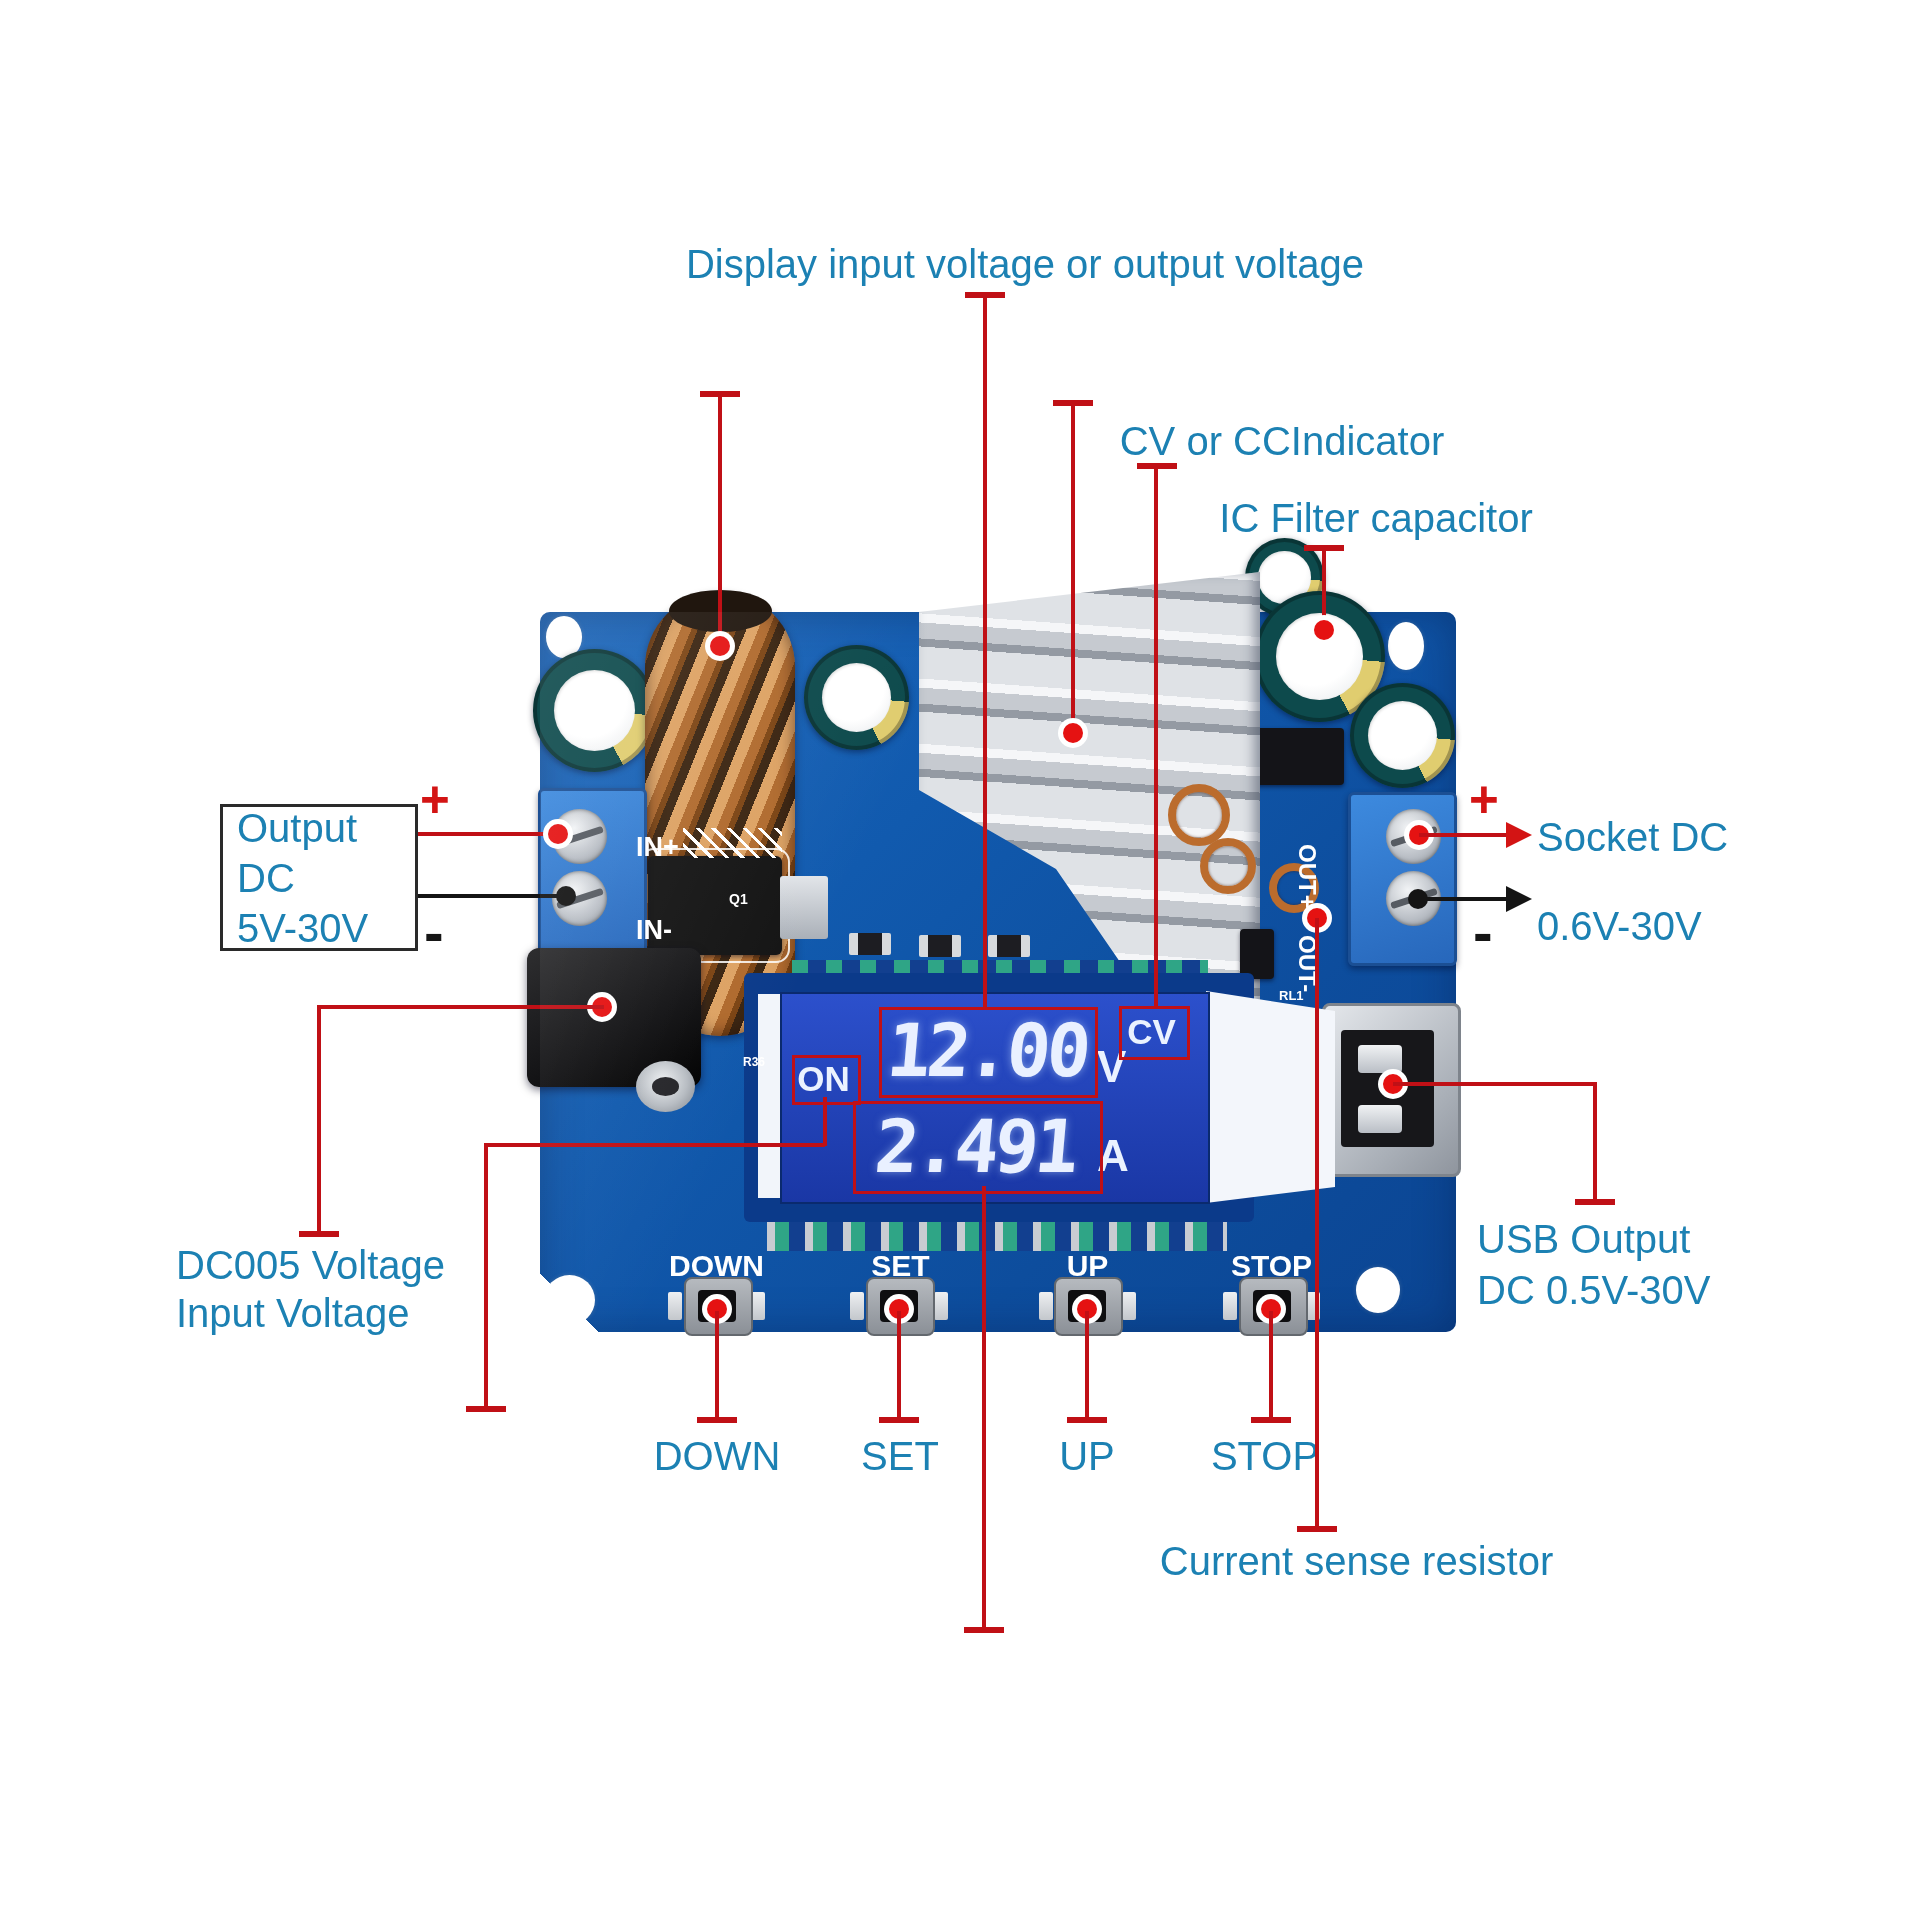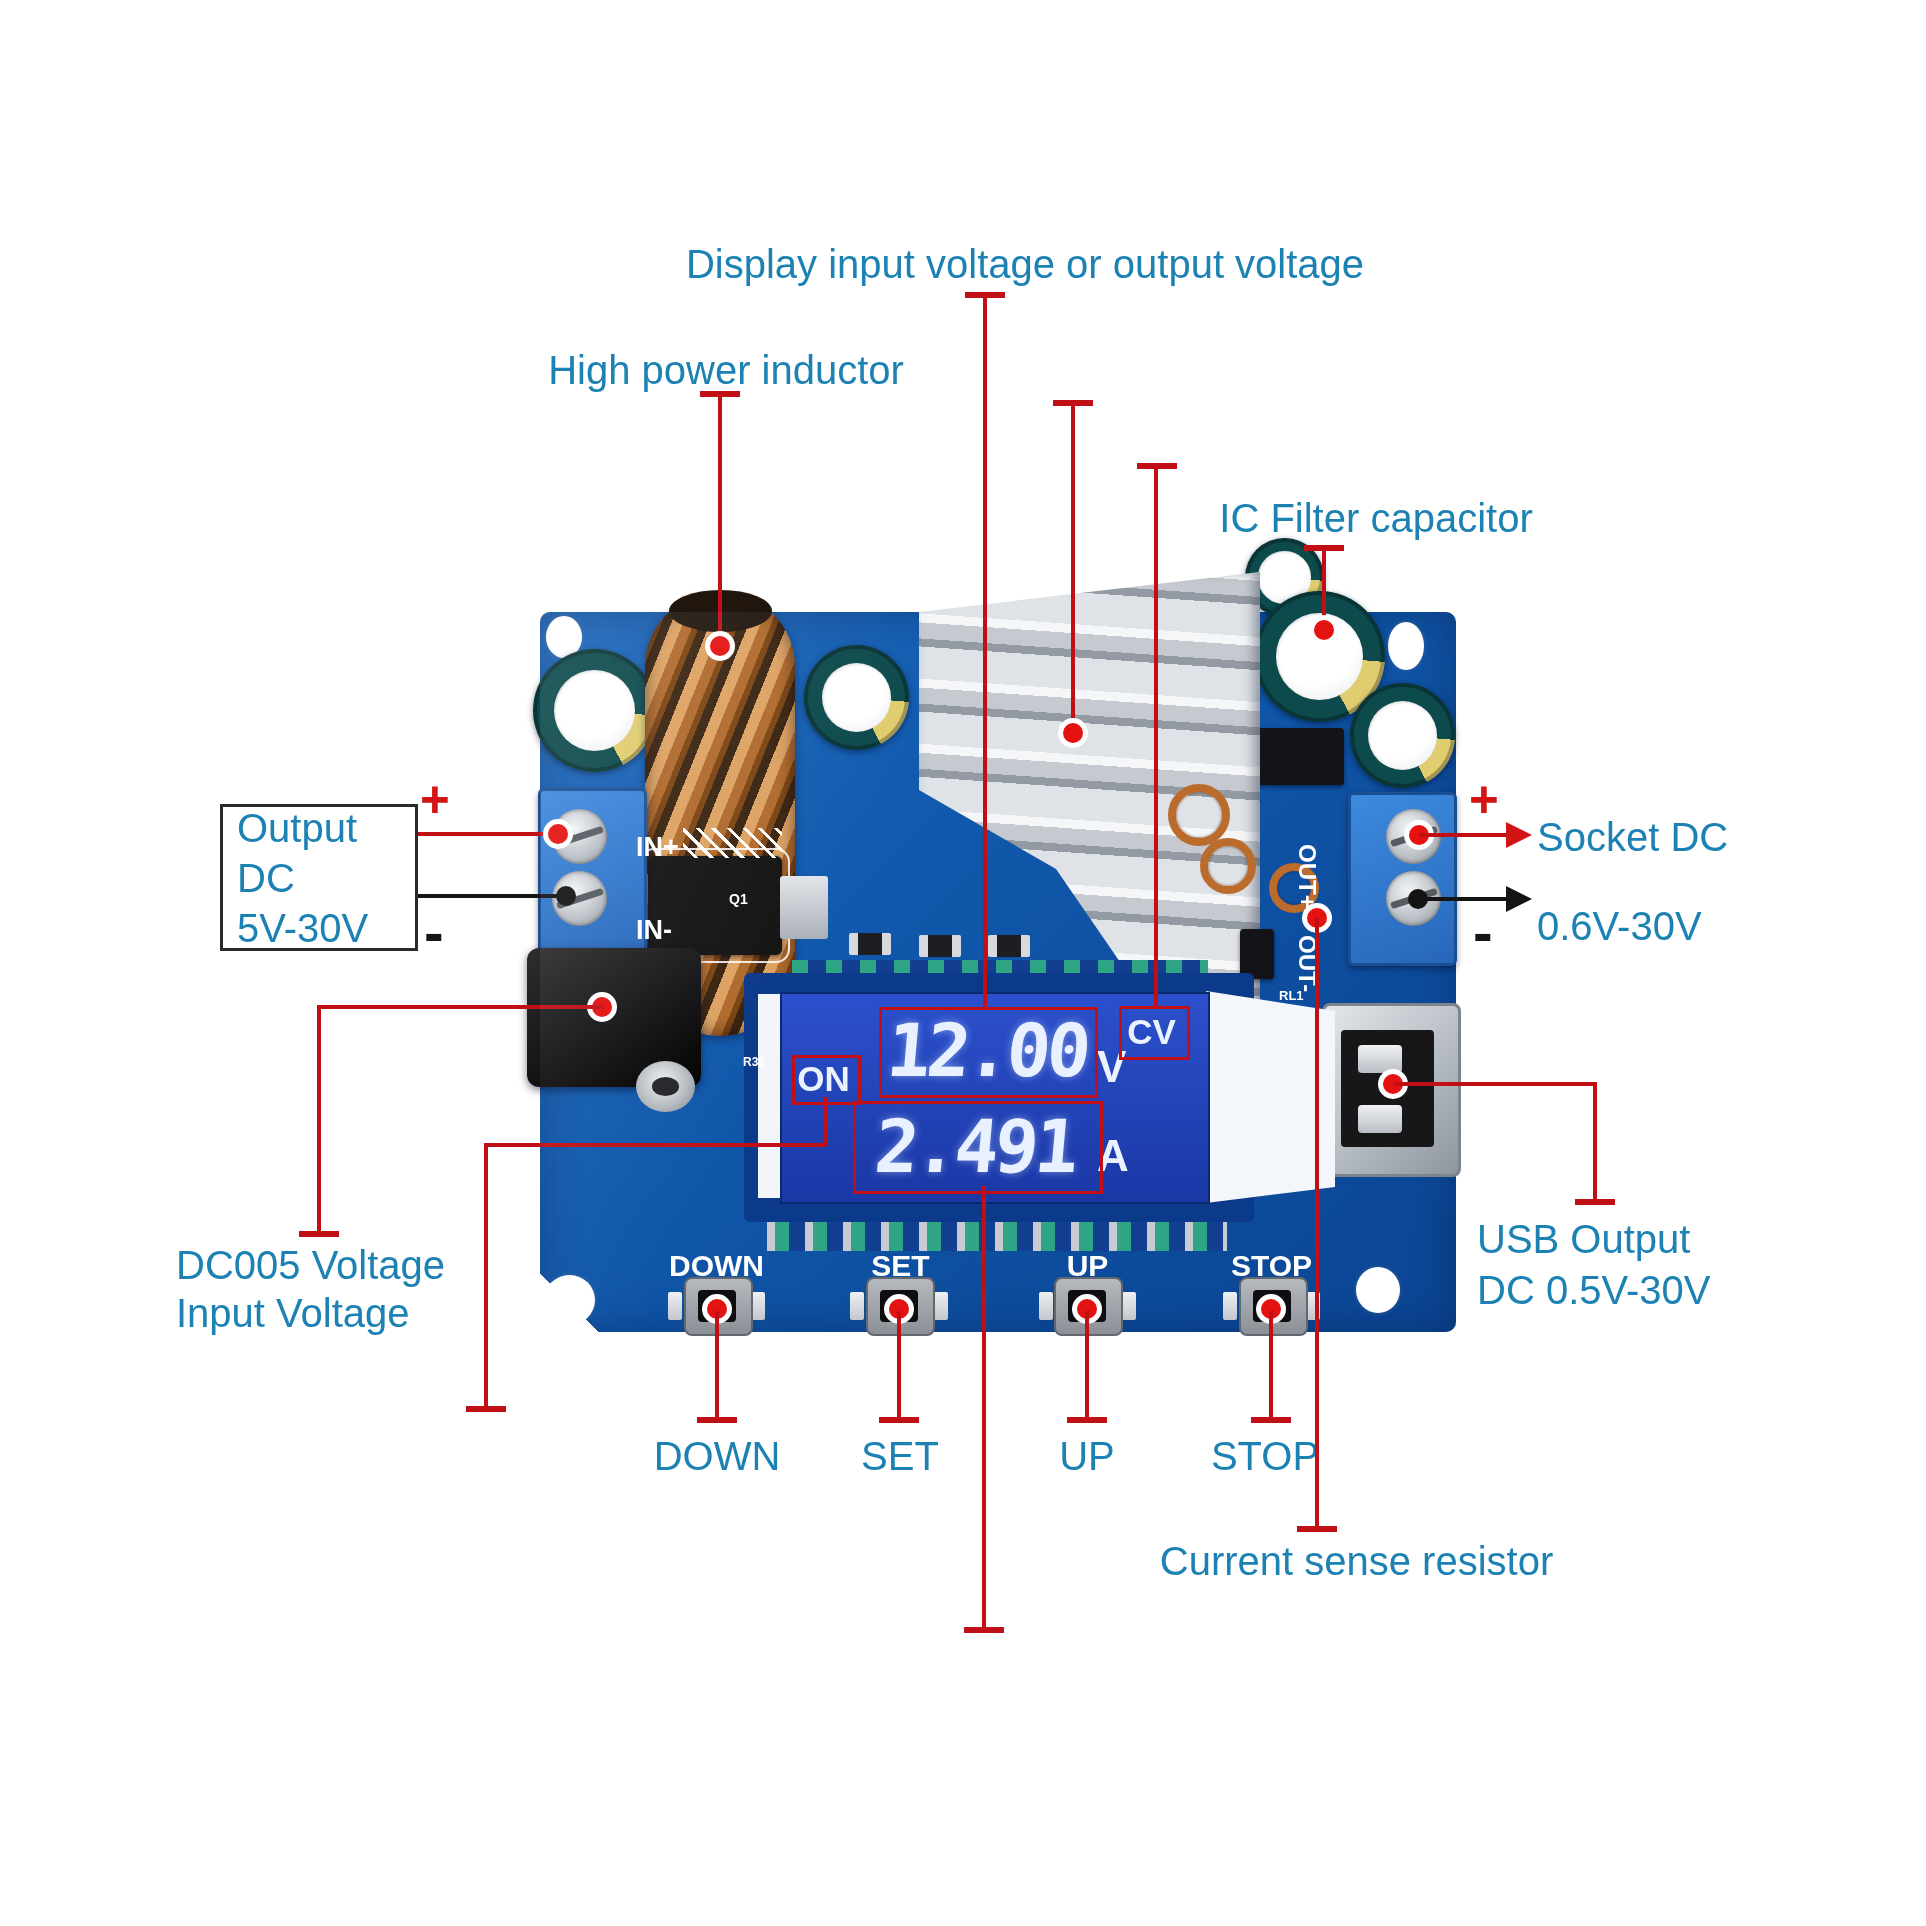--- a/index.html
+++ b/index.html
@@ -212,29 +212,29 @@
   <div class="btn" style="left:1239px;top:1277px;">
       <div class="btn-core"></div>
     </div>
 
   <div class="corner-cut"></div>
 
   <div class="lbl center" style="left:629px;top:241px;width:792px;">Display input voltage or output voltage</div>
   <div class="tbar" style="left:965px;top:292px;"></div>
   <div class="vline" style="left:983px;top:294px;height:713px;"></div>
 
-  <div class="lbl center" style="left:528px;top:347px;width:396px;">High power inductor</div>
   <div class="tbar" style="left:700px;top:391px;"></div>
   <div class="vline" style="left:718px;top:393px;height:252px;"></div>
   <div class="dotr" style="left:705px;top:631px;"></div>
 
   <div class="tbar" style="left:1053px;top:400px;"></div>
   <div class="vline" style="left:1071px;top:402px;height:331px;"></div>
   <div class="dotr" style="left:1058px;top:718px;"></div>
 
+  <div class="lbl center" style="left:1084px;top:418px;width:396px;">CV or CCIndicator</div>
   <div class="tbar" style="left:1137px;top:463px;"></div>
   <div class="vline" style="left:1154px;top:465px;height:543px;"></div>
 
   <div class="lbl center" style="left:1178px;top:495px;width:396px;">IC Filter capacitor</div>
   <div class="tbar" style="left:1304px;top:545px;"></div>
   <div class="vline" style="left:1322px;top:546px;height:83px;"></div>
   <div class="dotr" style="left:1309px;top:615px;"></div>
 
   <div class="inbox">
     <div>Output DC</div>

